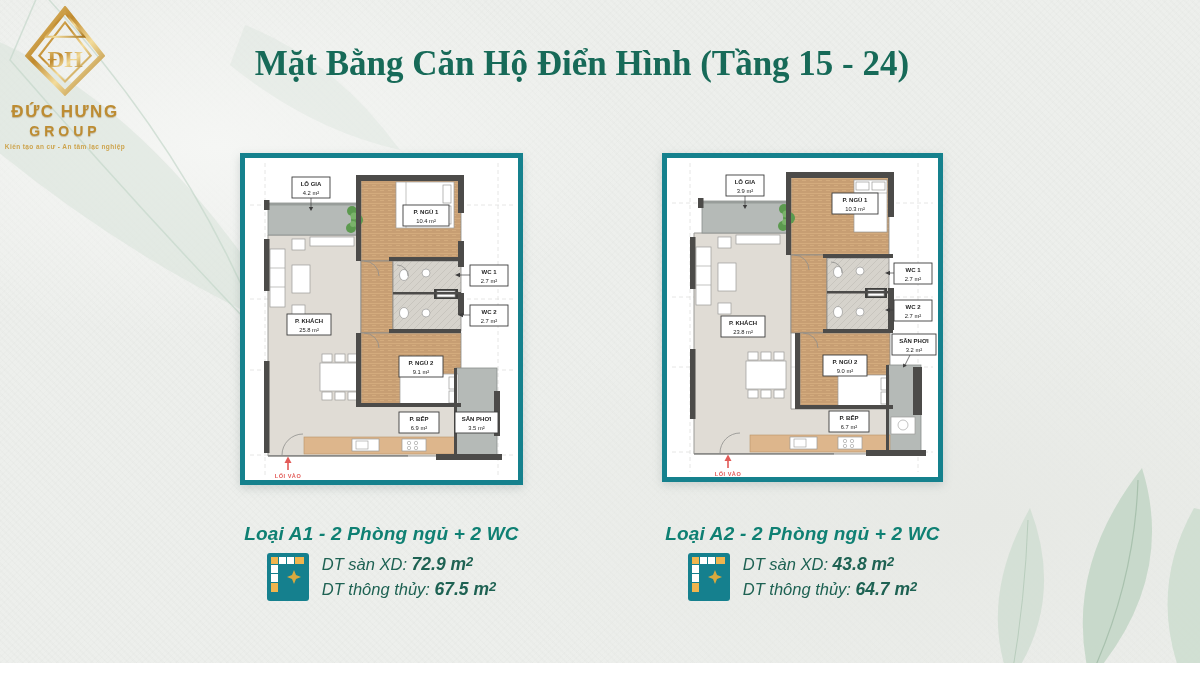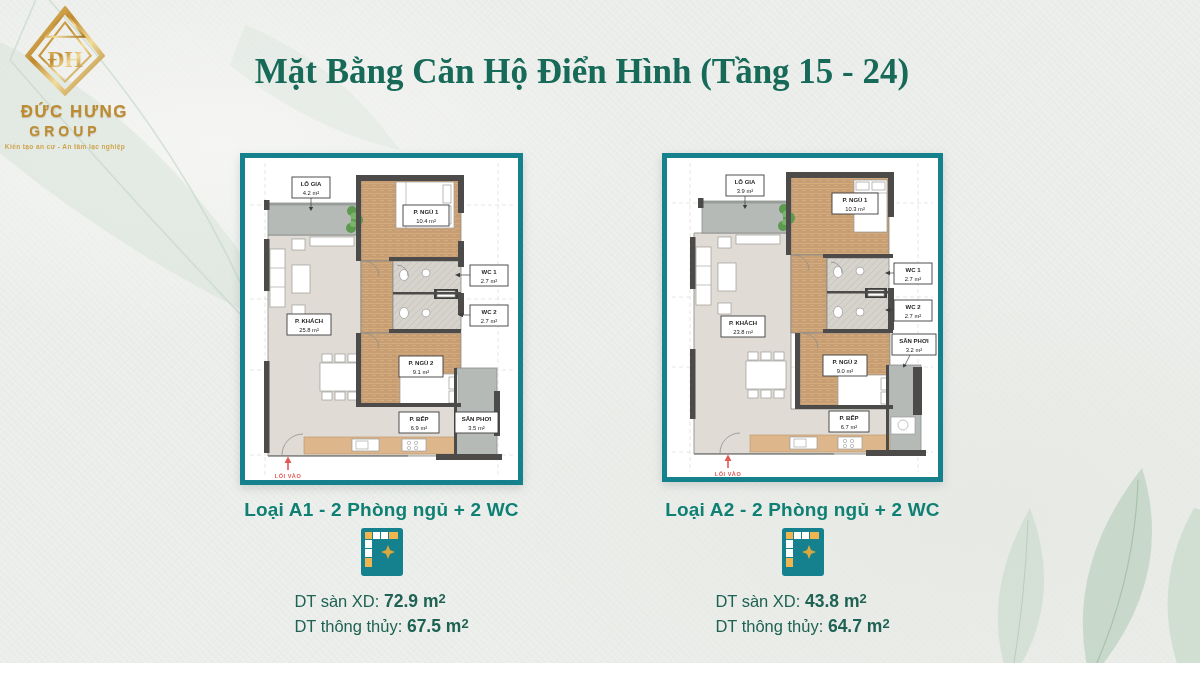--- a/index.html
+++ b/index.html
@@ -10,28 +10,28 @@
       radial-gradient(ellipse 700px 320px at 18% 22%, #f5f6f4, rgba(245,246,244,0) 60%),
       radial-gradient(ellipse 900px 420px at 82% 78%, #e7e9e5, rgba(231,233,229,0) 60%),
       repeating-linear-gradient(45deg, rgba(120,125,118,.025) 0 2px, rgba(255,255,255,0) 2px 5px),
       repeating-linear-gradient(-45deg, rgba(120,125,118,.02) 0 1px, rgba(255,255,255,0) 1px 4px);
   }
   .decor{position:absolute;pointer-events:none;}
   
   .logo{position:absolute;left:2px;top:6px;width:126px;text-align:center;}
   .logo-mark{display:block;margin:0 auto;}
   .logo-name{font-size:17px;font-weight:bold;color:#bd8c32;letter-spacing:1.5px;margin-top:6px;
-    text-shadow:0 1px 1px rgba(130,90,20,.35);text-align:right;}
+    text-shadow:0 1px 1px rgba(130,90,20,.35);}
   .logo-group{font-size:14px;font-weight:bold;color:#bd8c32;letter-spacing:4px;margin-top:1px;
     text-shadow:0 1px 1px rgba(130,90,20,.35);}
   .logo-tagline{font-size:6.5px;font-weight:bold;color:#cda44e;letter-spacing:.4px;margin-top:4px;white-space:nowrap;}
   
   .title{position:absolute;left:232px;top:44px;width:700px;text-align:center;
     font-family:"Liberation Serif",serif;color:#176a58;}
-  .title-line1{font-size:35px;font-weight:bold;line-height:1.15;margin-top:8px;}
+  .title-line1{font-size:35px;font-weight:bold;line-height:1.15;}
   .title-line2{font-size:32px;font-weight:bold;margin-top:3px;}
   
   .plan-svg{position:absolute;filter:drop-shadow(0 3px 5px rgba(50,80,80,.18));}
   .fp-grid{stroke:#e0e0de;stroke-width:.8;stroke-dasharray:4 3;fill:none;}
   .fp-living{fill:#e0dcd5;stroke:#9a9a97;stroke-width:1;}
   .fp-gray{fill:#b5bab7;stroke:#8a8f8c;stroke-width:.8;}
   .fp-room{stroke:#8a8a88;stroke-width:.8;}
   .fp-wall{fill:#4c4b49;}
   .fp-furn{fill:#fff;stroke:#9a9a98;stroke-width:.7;}
   .fp-furnline{stroke:#9a9a98;stroke-width:.6;fill:none;}
@@ -41,23 +41,23 @@
   .fp-box{fill:#fff;stroke:#3c3c3c;stroke-width:.9;}
   .fp-leader{stroke:#3c3c3c;stroke-width:.7;fill:none;}
   .fp-arrowhead{fill:#3c3c3c;}
   .fp-name{font:bold 6px "Liberation Sans",sans-serif;fill:#222;text-anchor:middle;}
   .fp-area{font:5.8px "Liberation Sans",sans-serif;fill:#222;text-anchor:middle;}
   .fp-red{fill:#e25a57;}
   .fp-red-text{font:bold 5.6px "Liberation Sans",sans-serif;fill:#e25a57;text-anchor:middle;letter-spacing:.5px;}
   .fp-plant{fill:#5c9a4f;}
   .fp-plant2{fill:#7ab36a;}
   
-  .caption{position:absolute;top:499px;text-align:center;}
+  .caption{position:absolute;top:523px;text-align:center;font-style:italic;}
   .caption-title{font-size:19px;font-weight:bold;color:#0f8073;letter-spacing:.2px;}
-  .caption-row{display:flex;justify-content:center;align-items:center;gap:13px;margin-top:7px;flex-direction:column;}
+  .caption-row{display:flex;justify-content:center;align-items:center;gap:13px;margin-top:7px;}
   .keyplan{flex:0 0 auto;display:block;}
   .dt{text-align:left;color:#1e6253;font-size:16.5px;line-height:1.4;}
   .dt b{font-size:17.5px;}
   .dt sup{font-size:13px;font-weight:bold;vertical-align:4px;line-height:0;}
 </style>
 </head>
 <body>
 
 <div class="stage">
 

